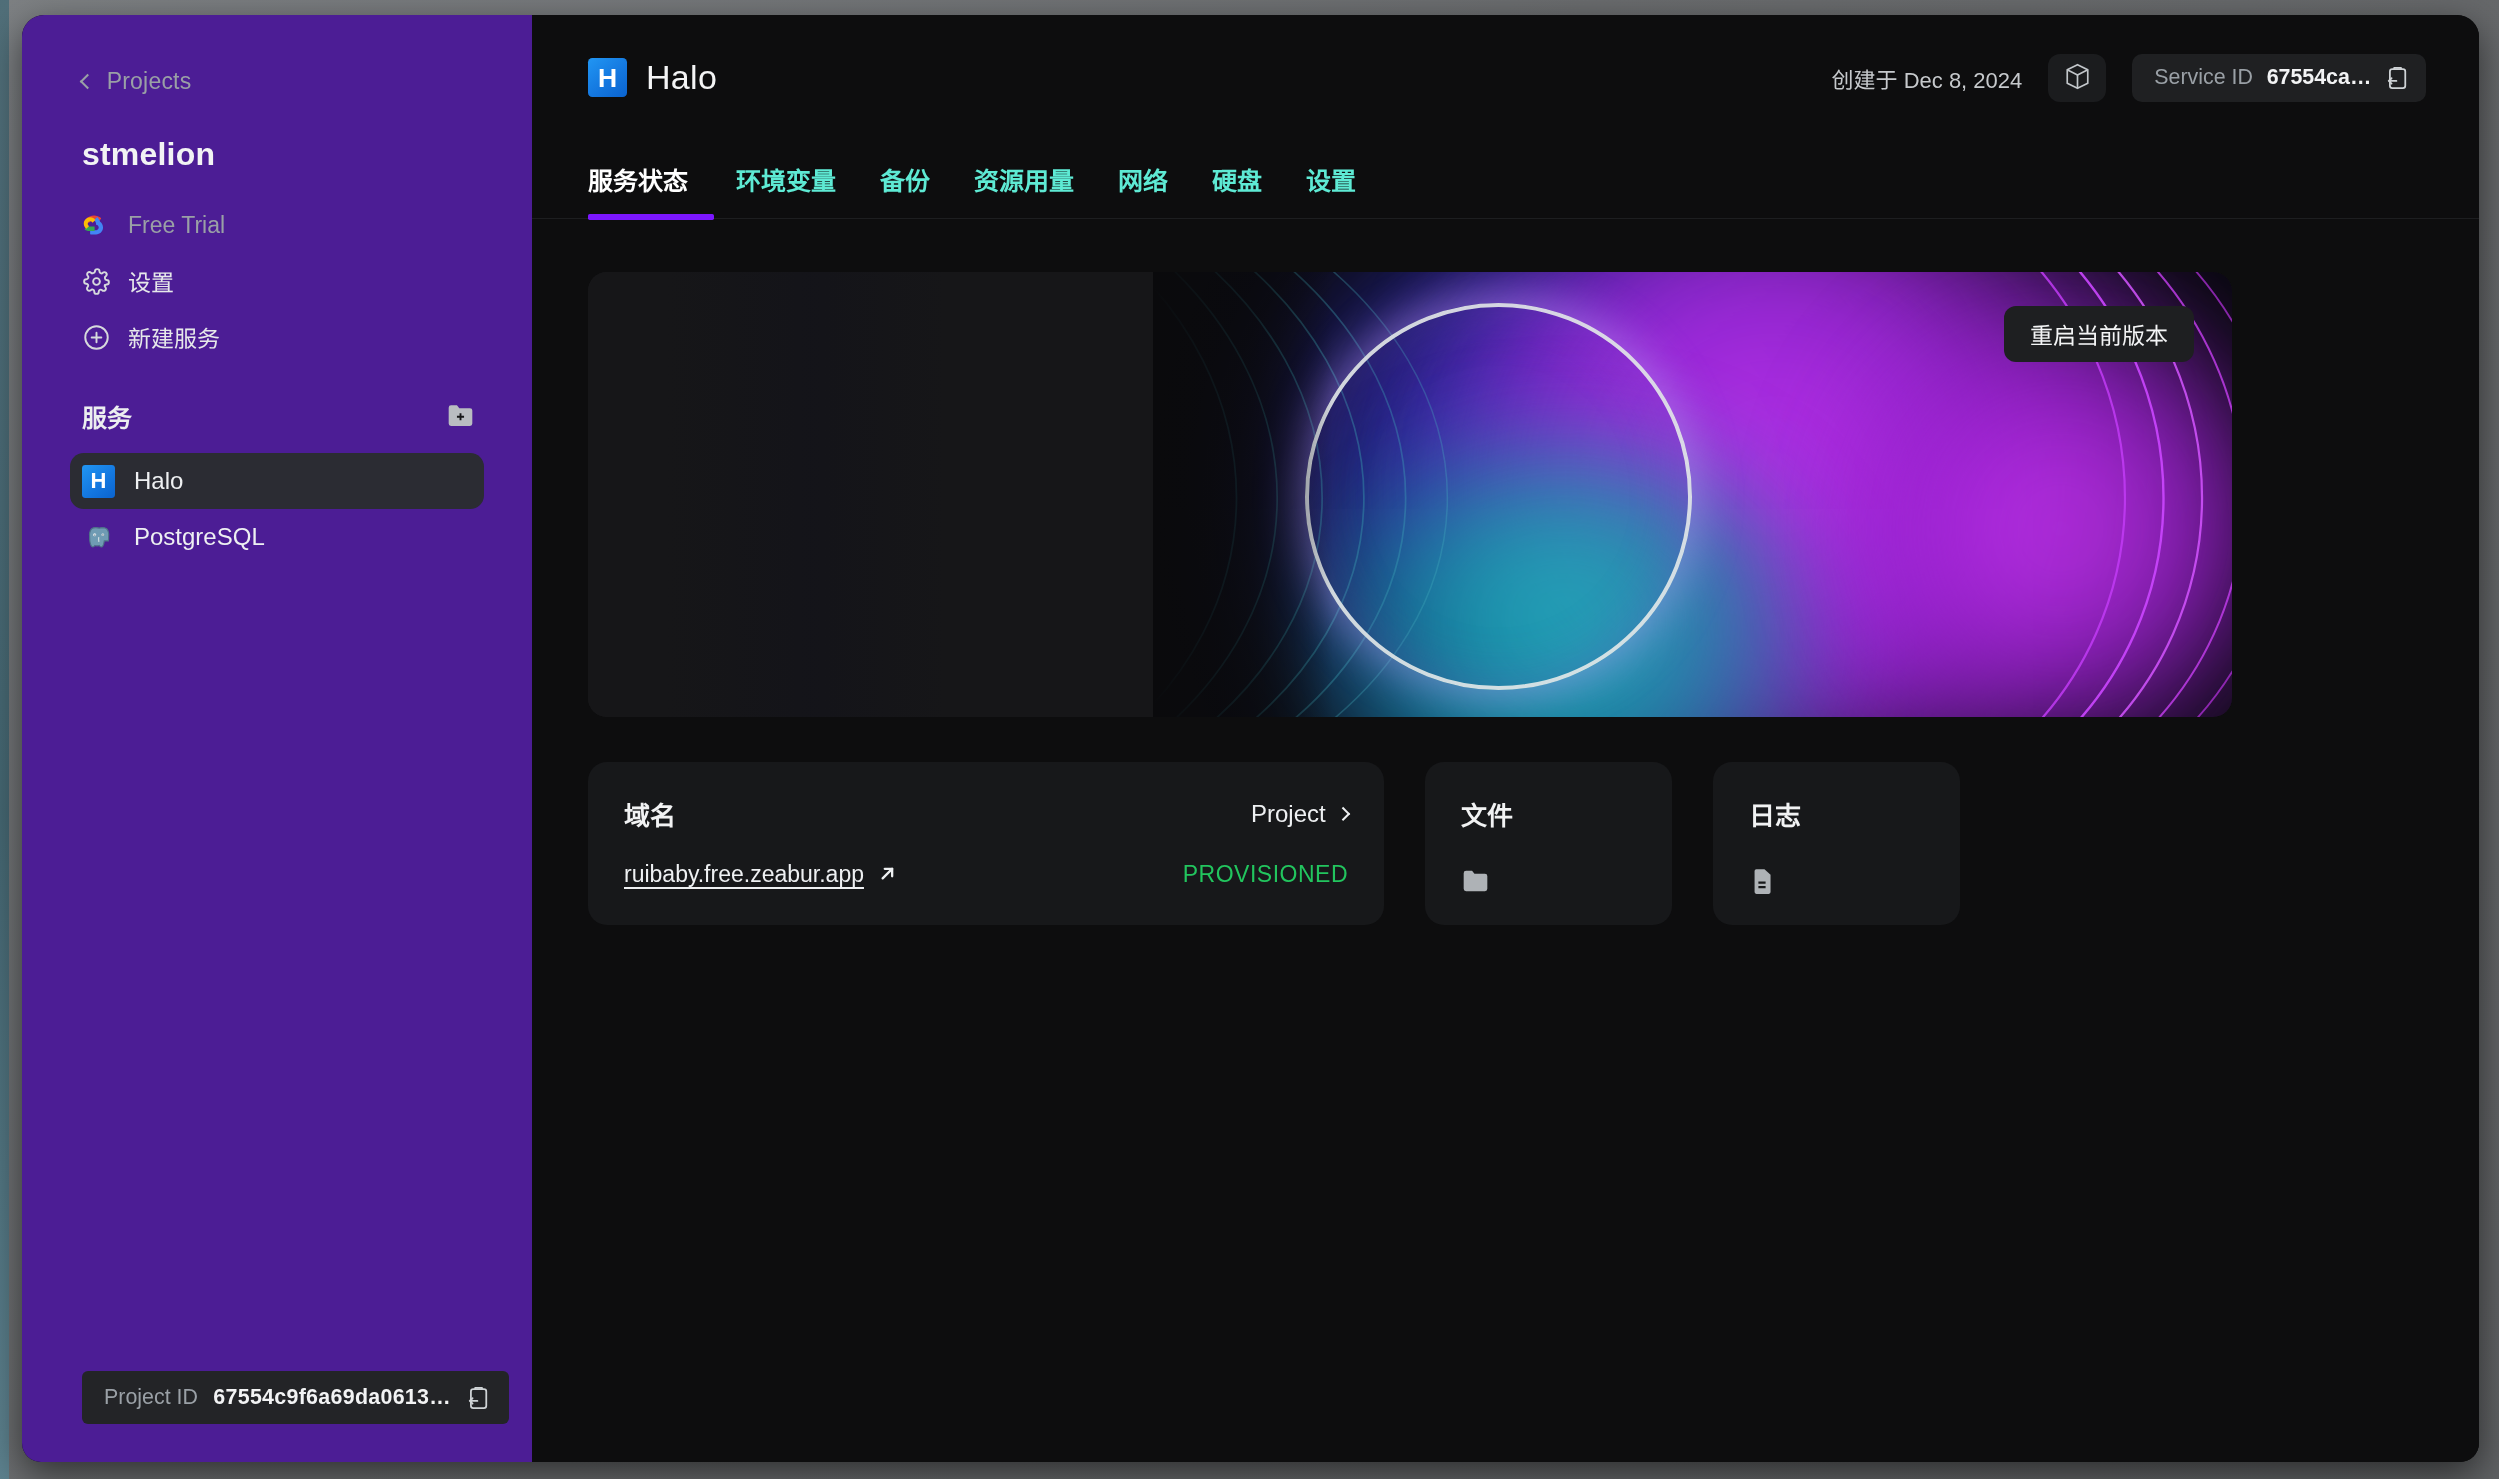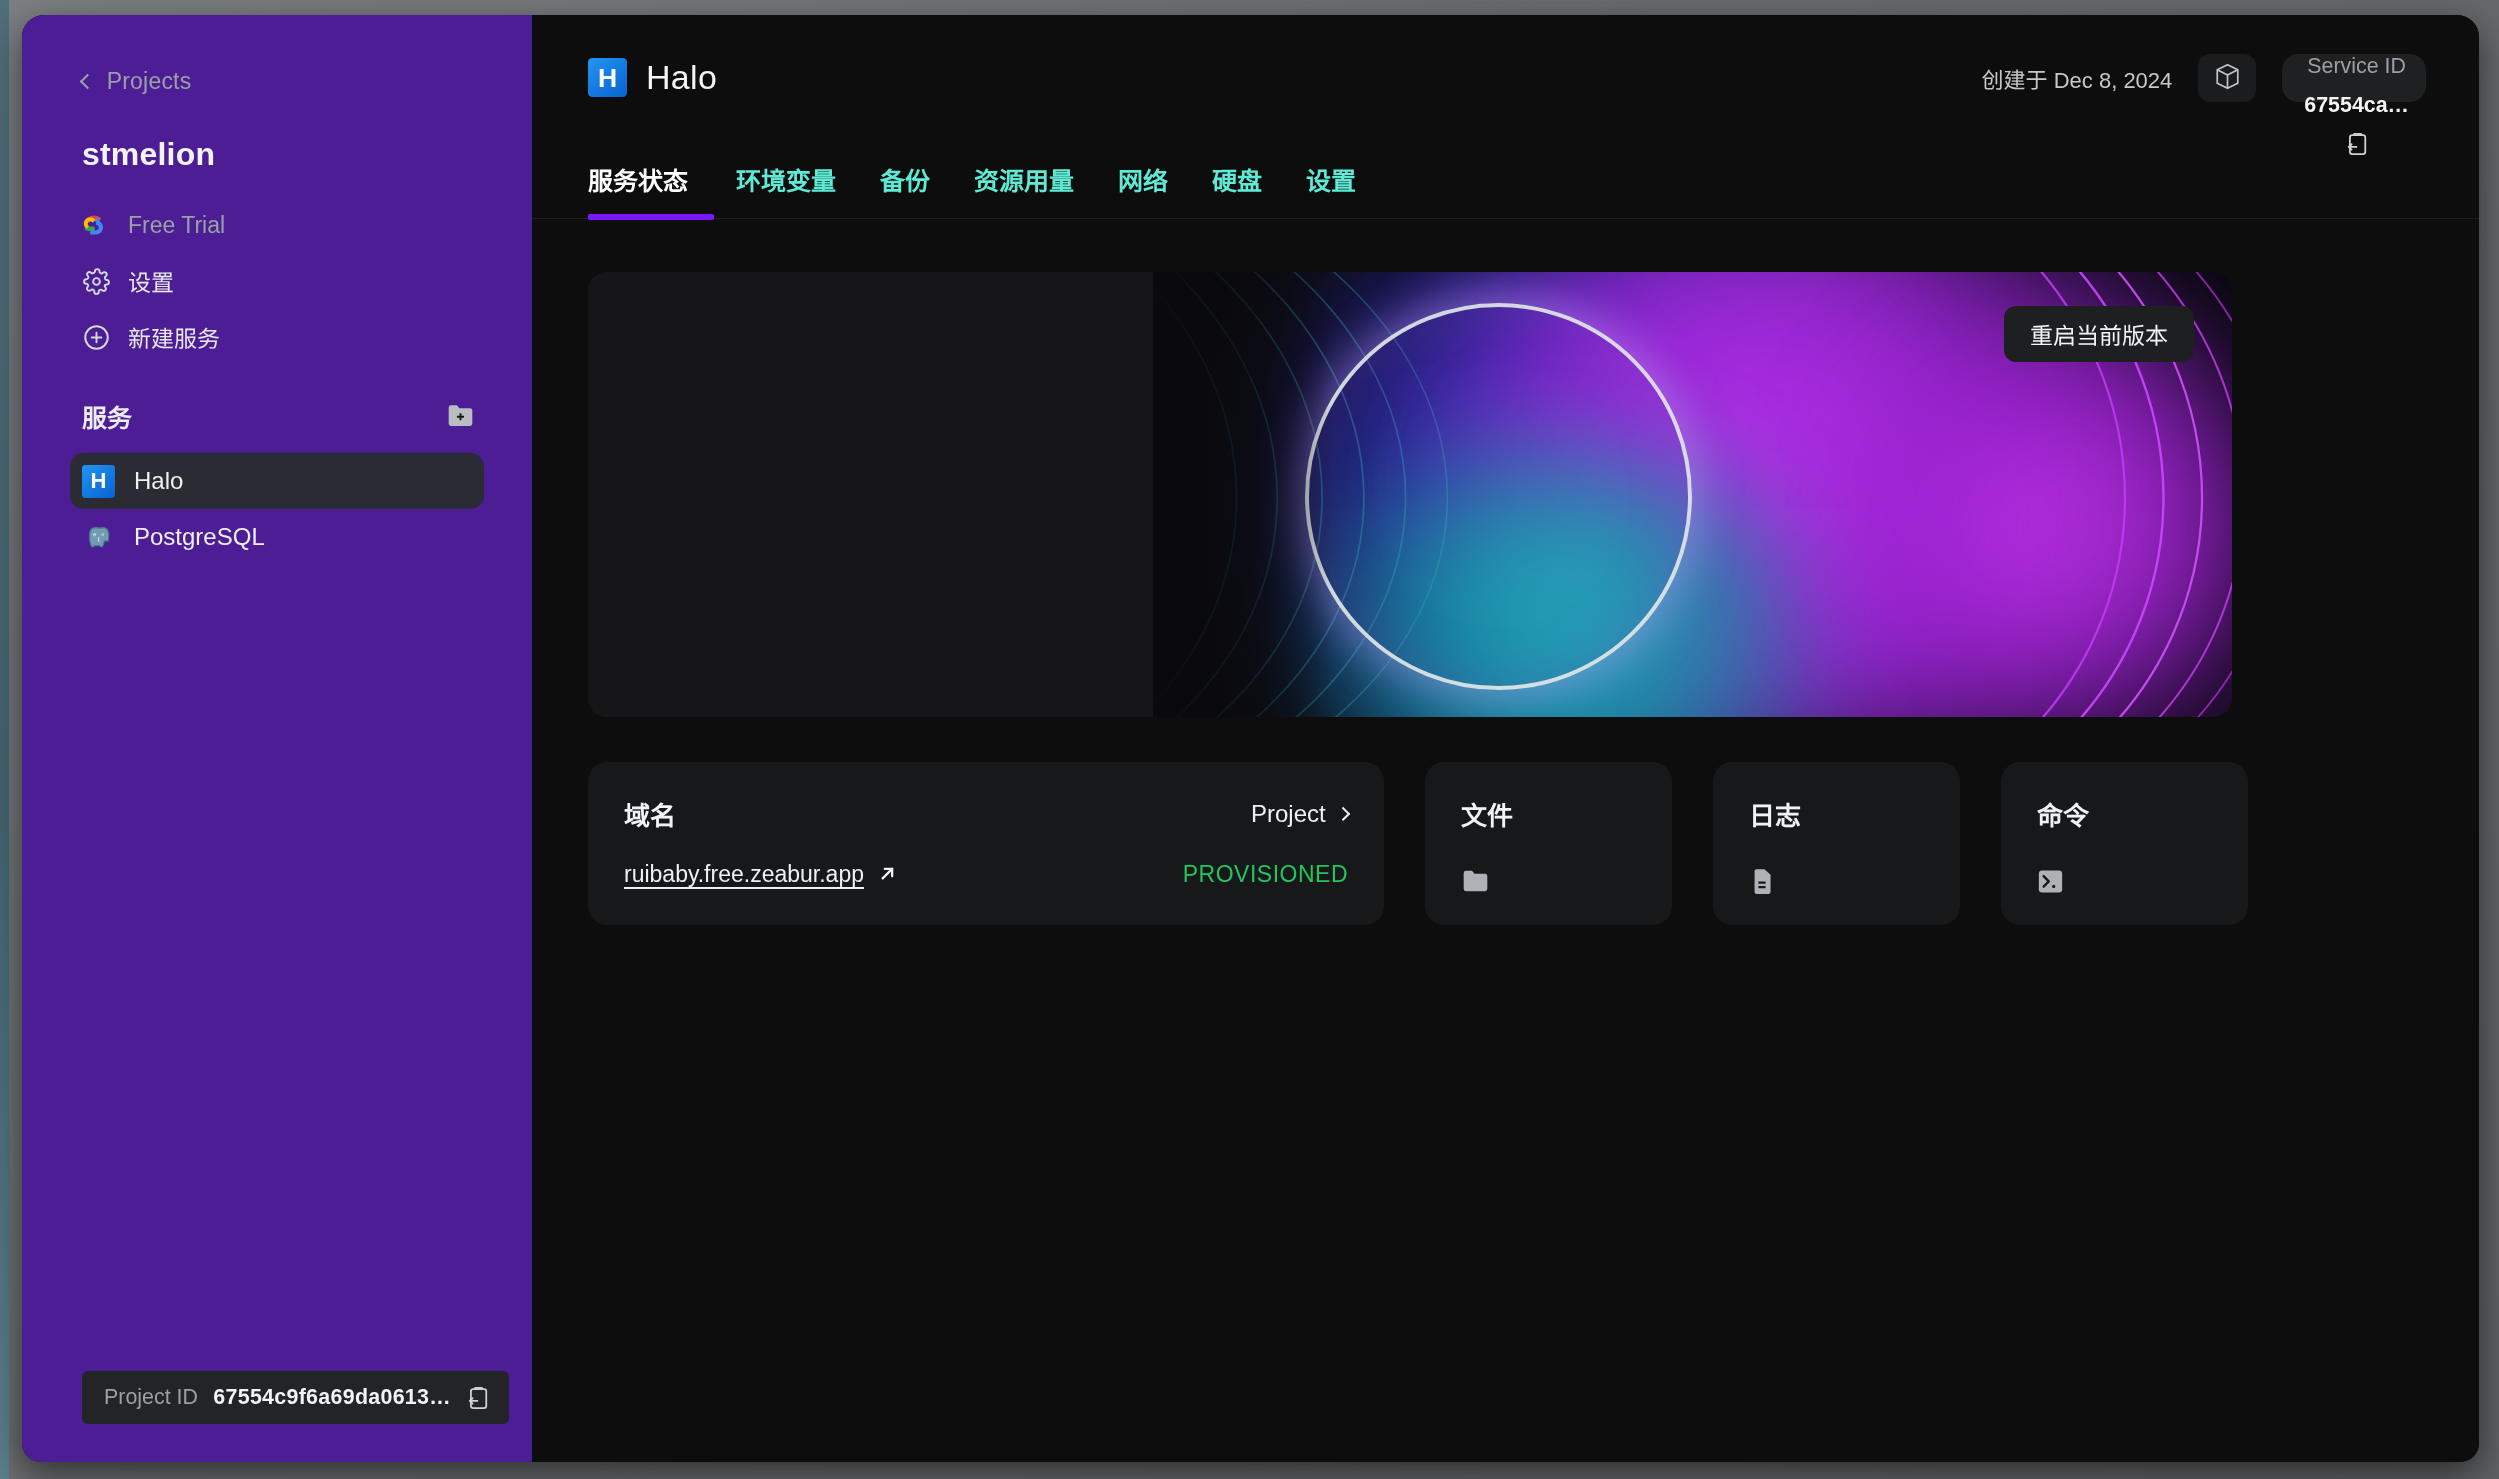--- a/index.html
+++ b/index.html
@@ -124,22 +124,22 @@
   .svc-title{ color:#f3f4f5; font-size:34px; font-weight:500; letter-spacing:0.3px;}
 
   .top-right{ margin-left:auto; display:flex; align-items:center; gap:26px; }
   .created-at{ color:#c6c9cc; font-size:22px; }
   .cube-btn{
     width:58px; height:48px; border-radius:12px; background:#1b1c1e;
     display:flex; align-items:center; justify-content:center; cursor:pointer;
   }
   .sid-chip{
     display:flex; align-items:center; gap:13.7px;
-    height:48px; padding:0 17px 0 22px; border-radius:16px;
-    background:#1f2022; cursor:pointer;flex-direction:column;
+    height:48px; padding:0 17px 0 22px; border-radius:10px;
+    background:#1f2022; cursor:pointer;
   }
   .sid-label{ color:#9aa0a6; font-size:21.4px; }
   .sid-value{ color:#f2f3f4; font-size:21.4px; font-weight:600; }
 
   
   .tabs{
     position:relative; display:flex; align-items:flex-end; gap:0;
     padding-left:56px; height:79px;
     border-bottom:1.7px solid #1d1e20;
   }
@@ -498,30 +498,20 @@
           <div class="card card-small">
             <div class="card-title">日志</div>
             <div class="card-icon">
               <svg width="26" height="27" viewBox="0 0 20 24" fill="#aeb2b6">
                 <path d="M3.4 2.6a1.6 1.6 0 0 1 1.6-1.6h7.2L17.6 6v15.4a1.6 1.6 0 0 1-1.6 1.6H5a1.6 1.6 0 0 1-1.6-1.6z"></path>
                 <path d="M6.8 12h6.4v1.9H6.8zM6.8 16h6.4v1.9H6.8z" fill="#17181a"></path>
               </svg>
             </div>
           </div>
 
-          <div class="card card-small">
-            <div class="card-title">命令</div>
-            <div class="card-icon">
-              <svg width="27" height="27" viewBox="0 0 22 22" fill="#aeb2b6">
-                <rect x="1.5" y="2" width="19" height="18" rx="2.6"></rect>
-                <path d="M5.4 6.6 9.6 10.9 5.4 15.2" fill="none" stroke="#17181a" stroke-width="1.9" stroke-linecap="round" stroke-linejoin="round"></path>
-                <circle cx="13.6" cy="15" r="1.3" fill="#17181a"></circle>
-              </svg>
-            </div>
-          </div>
 
         </div>
       </section>
     </main>
    </div>
   </div>
 </div>
 
 
 </body></html>

